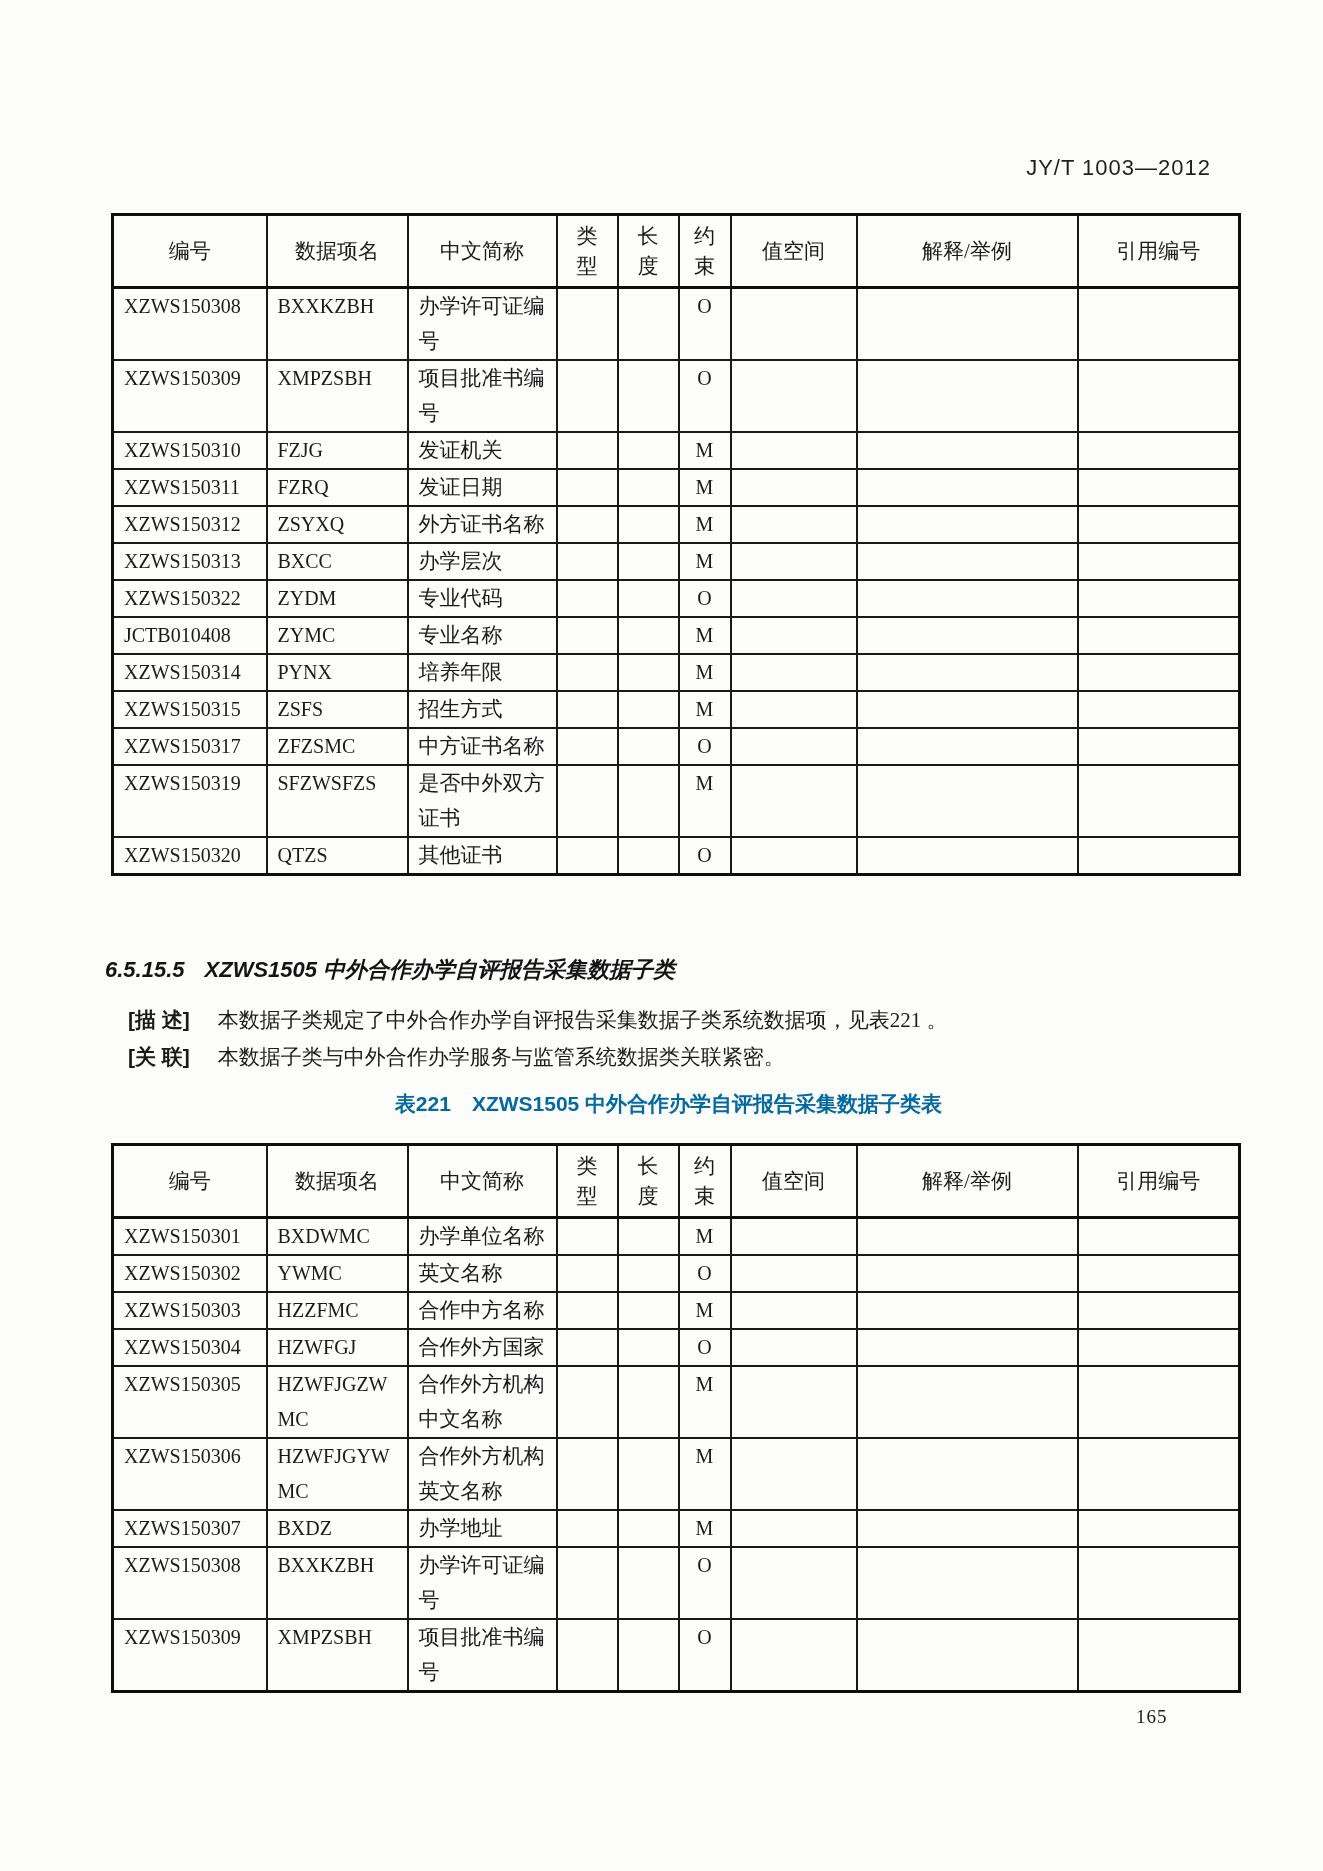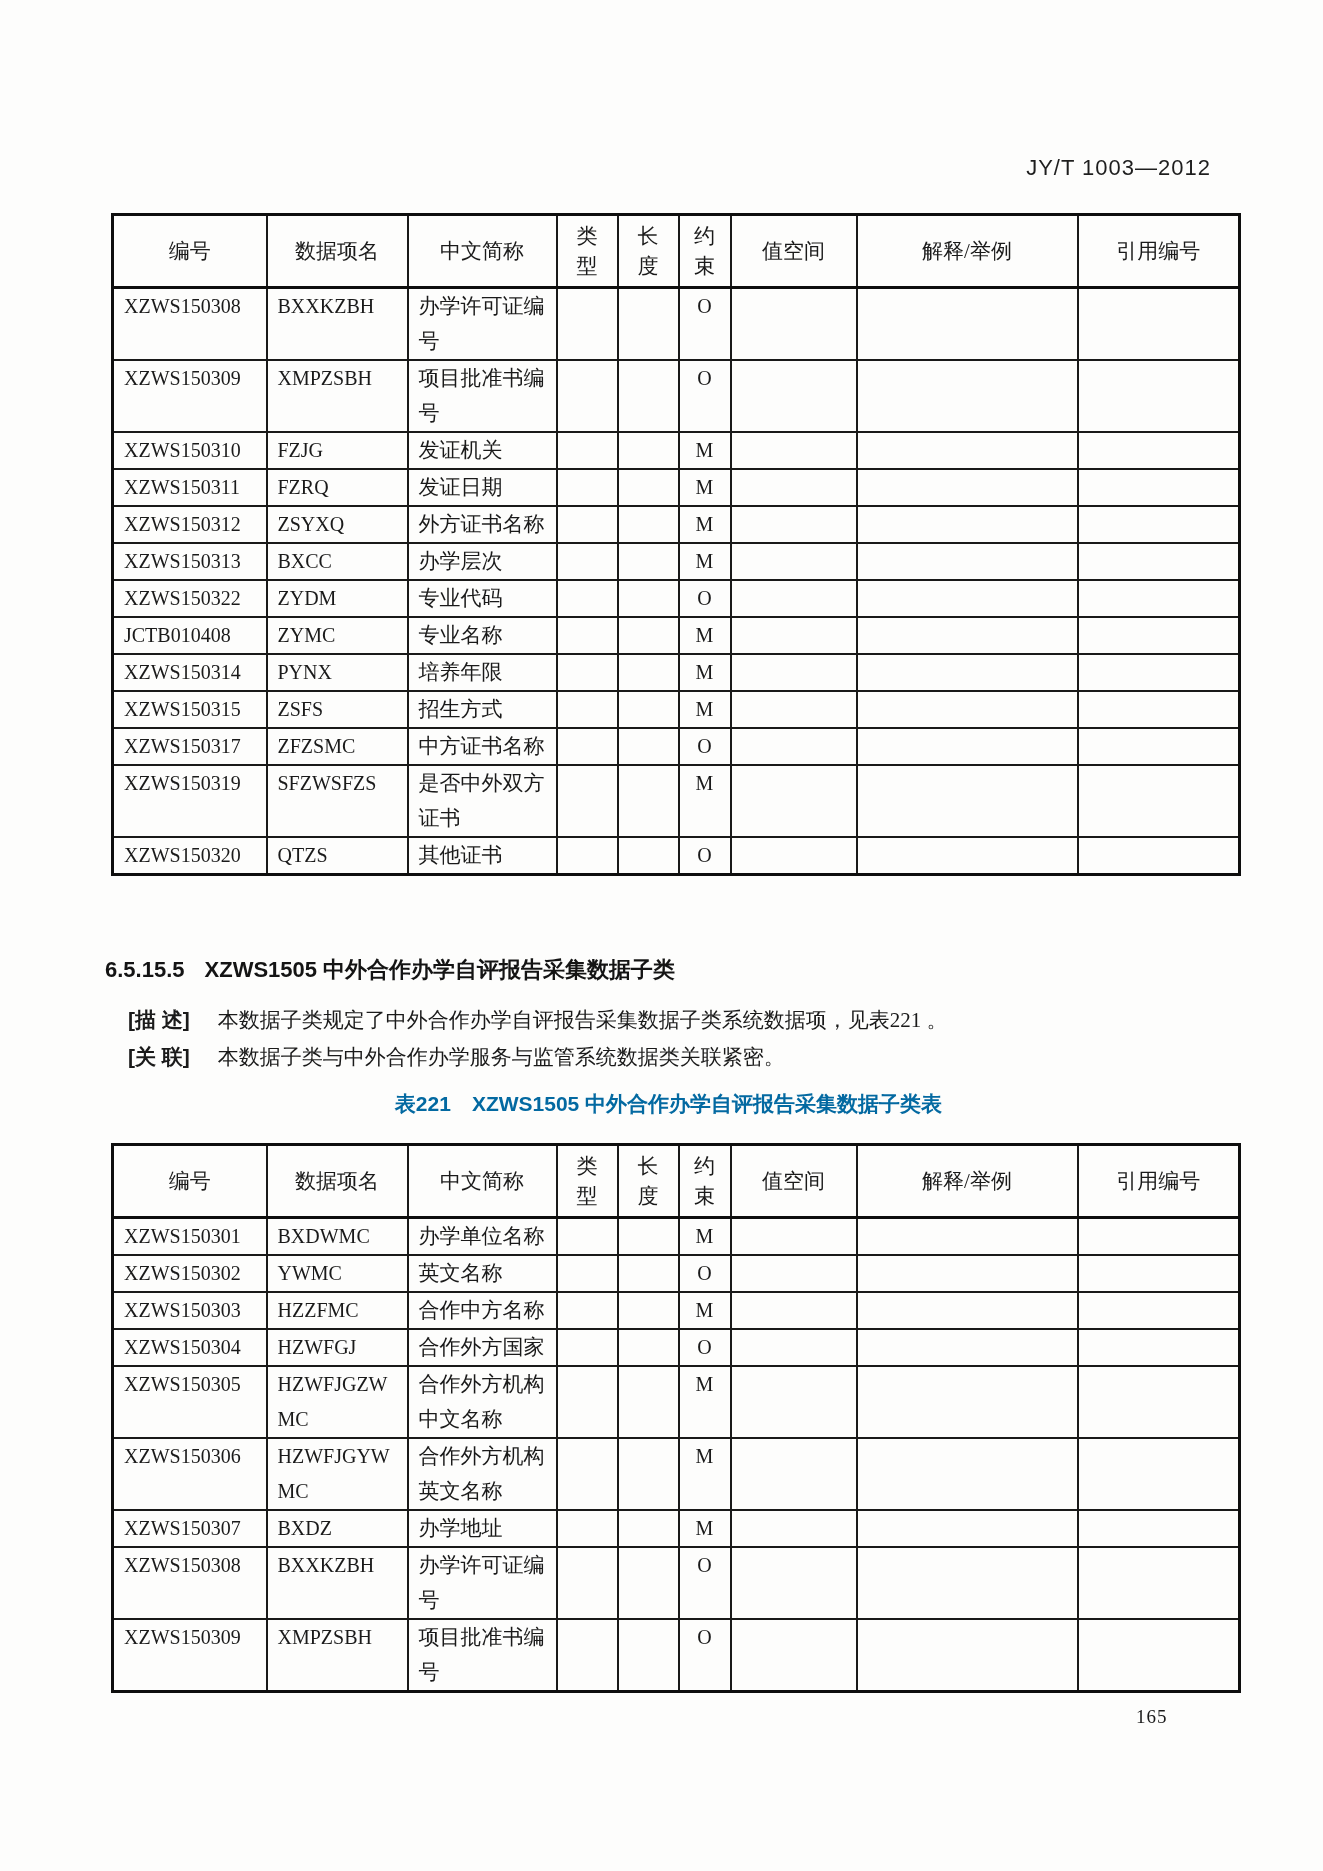--- a/index.html
+++ b/index.html
@@ -46,20 +46,21 @@
     padding:0 10px;
     word-break:break-all;
   }
   .data-table td.c2 { font-size:21px;margin-left:37px; }
   .data-table td.c5 { text-align:center; padding:0; font-size:20px; }
   .section-heading {
     position:absolute; top:955px; left:105px;
     font-family:"Liberation Sans","DejaVu Sans",sans-serif;
     font-weight:bold; font-size:22px; color:#141414;
     white-space:nowrap;
+    font-style:italic;
   }
   .section-heading .sec-num { margin-right:20px; }
   .para {
     position:absolute; left:128px; width:1100px;
     font-size:21px; line-height:24px; white-space:nowrap;
   }
   .para-desc { top:1008px; }
   .para-rel  { top:1045px; }
   .para .plabel {
     font-family:"Liberation Sans","DejaVu Sans",sans-serif;

